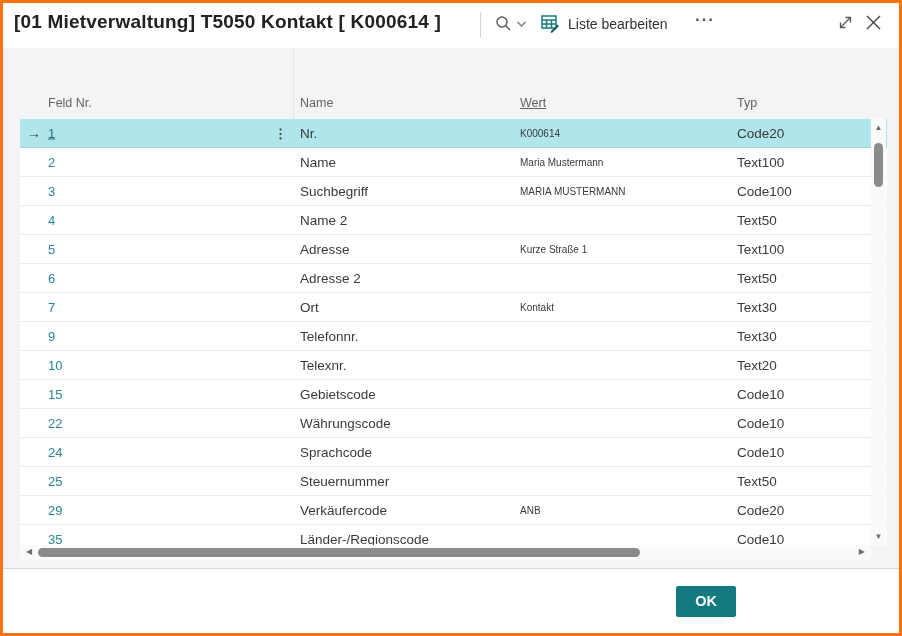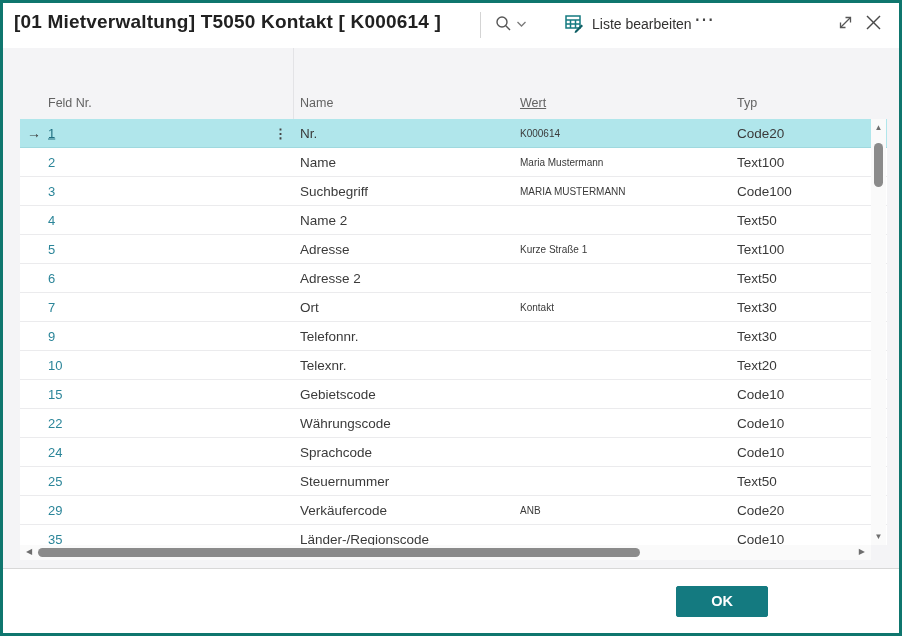--- a/index.html
+++ b/index.html
@@ -1,26 +1,26 @@
 <!DOCTYPE html>
 <html><head>
 <meta charset="utf-8">
 <style>
   * { margin:0; padding:0; box-sizing:border-box; }
   body { width:902px; height:636px; font-family:"Liberation Sans", sans-serif; background:#fff; }
 
-  .dialog { position:relative; width:902px; height:636px; border:3px solid #0f766e; background:#fff; overflow:hidden; }
+  .dialog { position:relative; width:902px; height:636px; border:3px solid #f97316; background:#fff; overflow:hidden; }
 
   
   .titlebar { position:absolute; left:0; top:0; width:896px; height:45px; background:#fff; }
   .title { position:absolute; left:11px; top:8px; font-size:19px; font-weight:700; color:#212121; letter-spacing:.2px; white-space:nowrap; }
   .tb-divider { position:absolute; left:477px; top:9px; width:1px; height:26px; background:#d4d4d4; }
   .tb-btn { position:absolute; display:flex; align-items:center; gap:4px; color:#565656; cursor:pointer; }
   .search-btn { left:492px; top:12px; }
-  .editlist-btn { left:562px; top:11px; }
+  .editlist-btn { left:538px; top:11px; }
   .editlist-label { font-size:14px; color:#323130; margin-left:4px; }
   .more-btn { left:691px; top:4px; font-size:20px; color:#444; letter-spacing:1px; }
   .expand-btn { left:834px; top:11px; }
   .close-btn { left:861px; top:10px; }
 
   
   .content { position:absolute; left:0; top:45px; width:896px; height:520px; background:#f4f4f6; }
   .col-header { position:absolute; top:48px; font-size:12.5px; color:#636363; white-space:nowrap; }
   .ch-0 { left:45px; } .ch-1 { left:297px; } .ch-2 { left:517px;text-decoration:underline; } .ch-3 { left:734px; }
   .col-divider { position:absolute; left:290px; top:0; width:1px; height:496px; background:#e3e3e6; }
@@ -46,21 +46,21 @@
   .v-thumb { position:absolute; left:3px; top:24px; width:9px; height:44px; background:#8b8b8b; border-radius:5px; cursor:pointer; }
 
   .hscroll { position:absolute; left:17px; top:497px; width:851px; height:15px; background:#fafafa; }
   .hscroll .arrow { position:absolute; top:2px; font-size:8px; color:#6e6e6e; cursor:pointer; }
   .h-left { left:6px; } .h-right { right:6px; }
   .h-thumb { position:absolute; left:18px; top:3px; width:602px; height:9px; background:#8b8b8b; border-radius:5px; cursor:pointer; }
 
   
   .footer { position:absolute; left:0; top:565px; width:896px; height:65px; background:#fff; border-top:1px solid #d8d8d8; }
   .btn { position:absolute; top:17px; height:31px; font-size:14.5px; font-weight:700; border-radius:2px; text-align:center; line-height:29px; cursor:pointer; font-family:"Liberation Sans", sans-serif; }
-  .btn-ok { left:673px; width:92px; background:#147a80; color:#fff; border:1px solid #147a80; }
+  .btn-ok { left:673px; width:60px; background:#147a80; color:#fff; border:1px solid #147a80; }
   .btn-cancel { left:768px; width:111px; background:#fff; color:#323130; border:1px solid #8a8886; }
 
   svg { display:block; }
 </style>
 </head>
 <body>
 
 <div class="dialog">
 
   <div class="titlebar">

